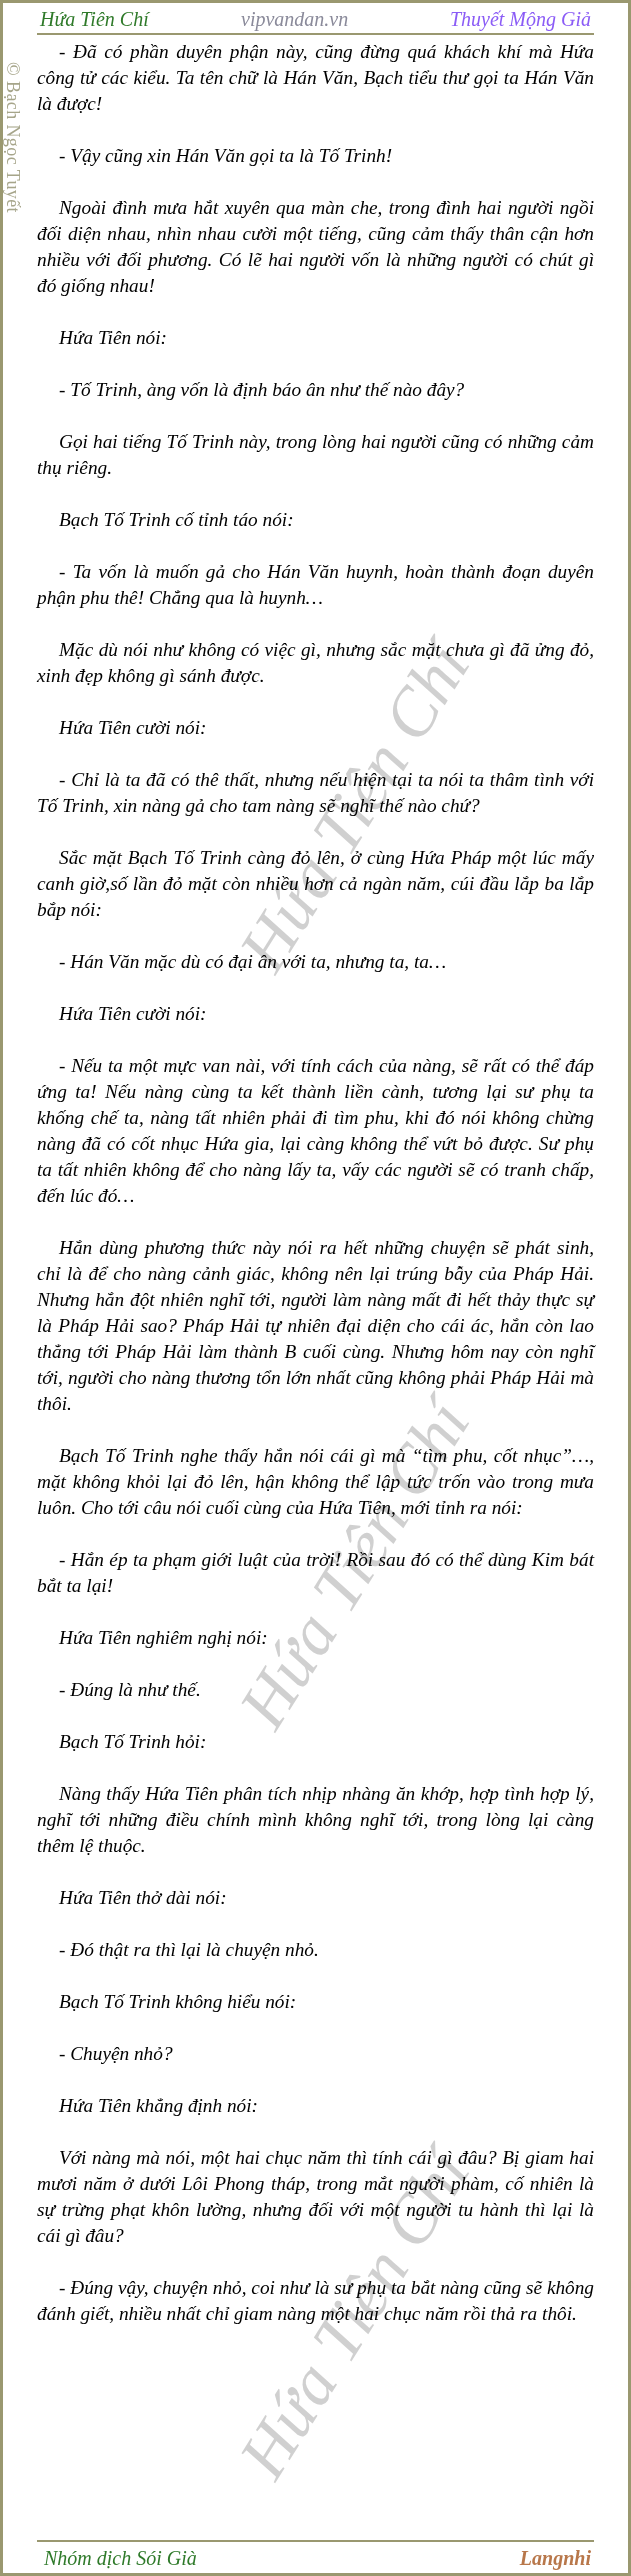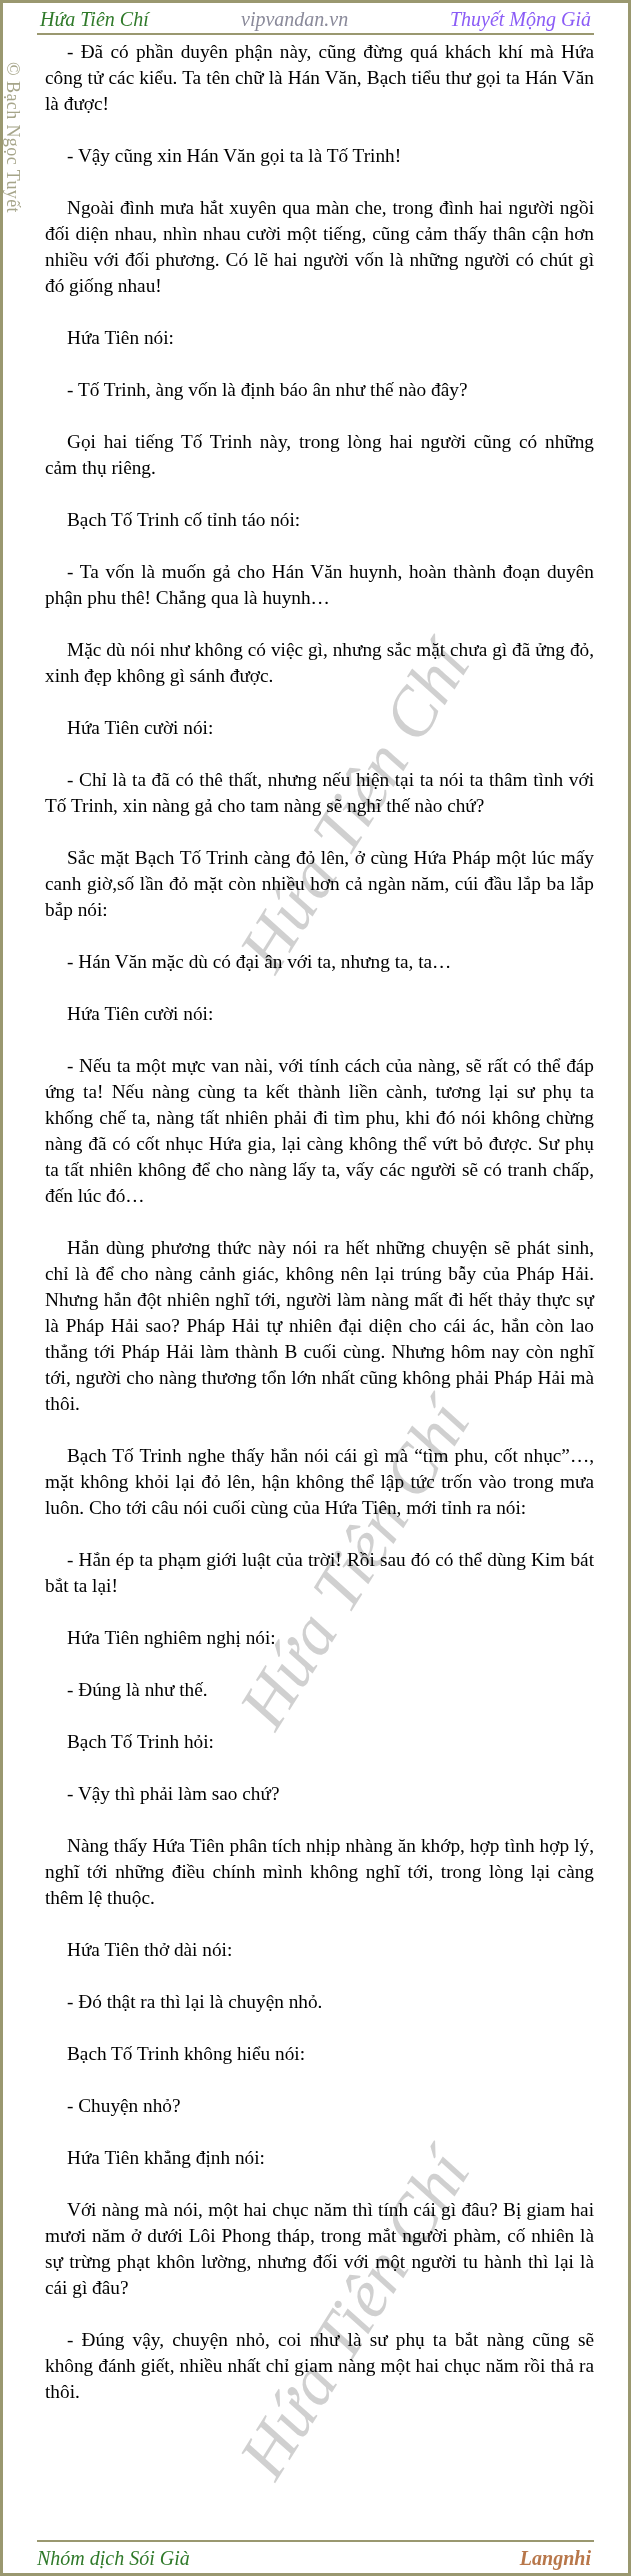--- a/index.html
+++ b/index.html
@@ -29,28 +29,28 @@
     font-style: italic; font-size: 20px;
   }
   .header .left { position: absolute; left: 3px; top: 3px; color: #2f7a2a; }
   .header .center { position: absolute; left: 204px; top: 3px; color: #8a8a9a; }
   .header .right { position: absolute; right: 3px; top: 3px; color: #8b5cf6; }
   .content {
     position: absolute; left: 37px; top: 39px; width: 557px;
     font-size: 19.3px; line-height: 26px; color: #000;
   }
   .content p {
-    margin: 0 0 26px 8px; text-indent: 22px; text-align: justify;
+    margin: 0 0 26px 0; text-indent: 22px; text-align: justify; font-style: italic;
   }
   .footer {
     position: absolute; left: 37px; top: 2540px; width: 557px; height: 33px;
     border-top: 2.2px solid #9a9870;
     font-style: italic; font-size: 20px;
   }
-  .footer .left { position: absolute; left: 0; top: 4.5px; color: #2f7a2a; }
+  .footer .left { position: absolute; left: 7px; top: 4.5px; color: #2f7a2a; }
   .footer .right { position: absolute; right: 3px; top: 4.5px; color: #b8774a; font-weight: bold; }
   .watermark {
     position: absolute; white-space: nowrap;
     font-style: italic; font-size: 68px; color: rgba(150,150,150,0.45);
     transform: rotate(-58deg); transform-origin: left top;
     pointer-events: none;
   }
 </style>
 </head>
 <body>
@@ -86,21 +86,20 @@
   <p>Sắc mặt Bạch Tố Trinh càng đỏ lên, ở cùng Hứa Pháp một lúc mấy canh giờ,số lần đỏ mặt còn nhiều hơn cả ngàn năm, cúi đầu lắp ba lắp bắp nói:</p>
   <p>- Hán Văn mặc dù có đại ân với ta, nhưng ta, ta…</p>
   <p>Hứa Tiên cười nói:</p>
   <p>- Nếu ta một mực van nài, với tính cách của nàng, sẽ rất có thể đáp ứng ta! Nếu nàng cùng ta kết thành liền cành, tương lại sư phụ ta khống chế ta, nàng tất nhiên phải đi tìm phu, khi đó nói không chừng nàng đã có cốt nhục Hứa gia, lại càng không thể vứt bỏ được. Sư phụ ta tất nhiên không để cho nàng lấy ta, vấy các người sẽ có tranh chấp, đến lúc đó…</p>
   <p>Hắn dùng phương thức này nói ra hết những chuyện sẽ phát sinh, chỉ là để cho nàng cảnh giác, không nên lại trúng bẫy của Pháp Hải. Nhưng hắn đột nhiên nghĩ tới, người làm nàng mất đi hết thảy thực sự là Pháp Hải sao? Pháp Hải tự nhiên đại diện cho cái ác, hắn còn lao thẳng tới Pháp Hải làm thành B cuối cùng. Nhưng hôm nay còn nghĩ tới, người cho nàng thương tổn lớn nhất cũng không phải Pháp Hải mà thôi.</p>
   <p>Bạch Tố Trinh nghe thấy hắn nói cái gì mà “tìm phu, cốt nhục”…, mặt không khỏi lại đỏ lên, hận không thể lập tức trốn vào trong mưa luôn. Cho tới câu nói cuối cùng của Hứa Tiên, mới tỉnh ra nói:</p>
   <p>- Hắn ép ta phạm giới luật của trời! Rồi sau đó có thể dùng Kim bát bắt ta lại!</p>
   <p>Hứa Tiên nghiêm nghị nói:</p>
   <p>- Đúng là như thế.</p>
   <p>Bạch Tố Trinh hỏi:</p>
-  <p>- Vậy thì phải làm sao chứ?</p>
   <p>Nàng thấy Hứa Tiên phân tích nhịp nhàng ăn khớp, hợp tình hợp lý, nghĩ tới những điều chính mình không nghĩ tới, trong lòng lại càng thêm lệ thuộc.</p>
   <p>Hứa Tiên thở dài nói:</p>
   <p>- Đó thật ra thì lại là chuyện nhỏ.</p>
   <p>Bạch Tố Trinh không hiểu nói:</p>
   <p>- Chuyện nhỏ?</p>
   <p>Hứa Tiên khẳng định nói:</p>
   <p>Với nàng mà nói, một hai chục năm thì tính cái gì đâu? Bị giam hai mươi năm ở dưới Lôi Phong tháp, trong mắt người phàm, cố nhiên là sự trừng phạt khôn lường, nhưng đối với một người tu hành thì lại là cái gì đâu?</p>
   <p>- Đúng vậy, chuyện nhỏ, coi như là sư phụ ta bắt nàng cũng sẽ không đánh giết, nhiều nhất chỉ giam nàng một hai chục năm rồi thả ra thôi.</p>
 </div>
 

